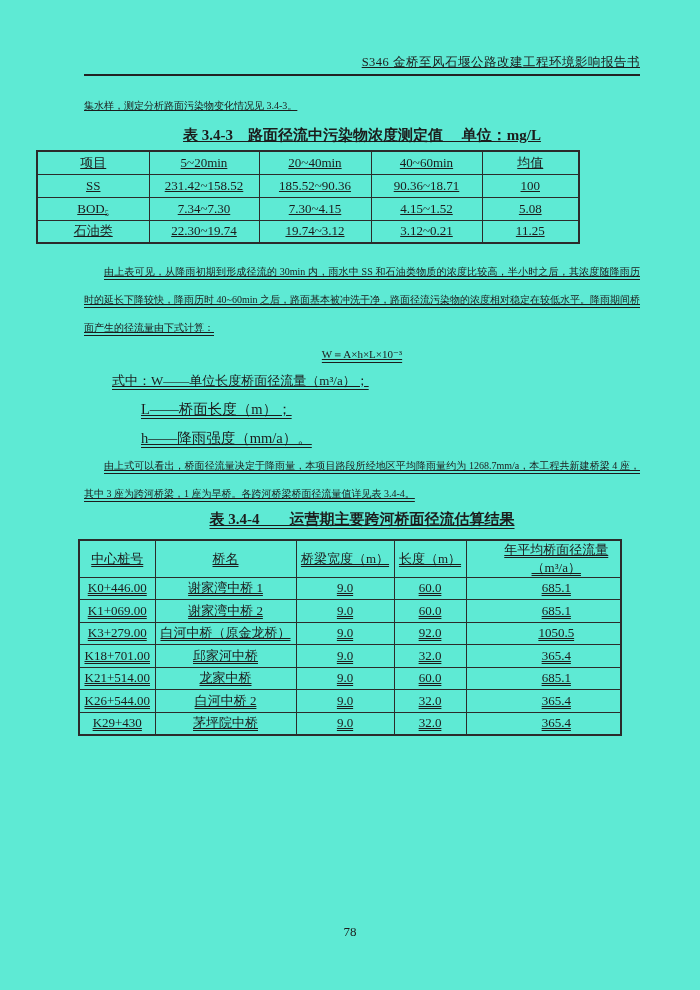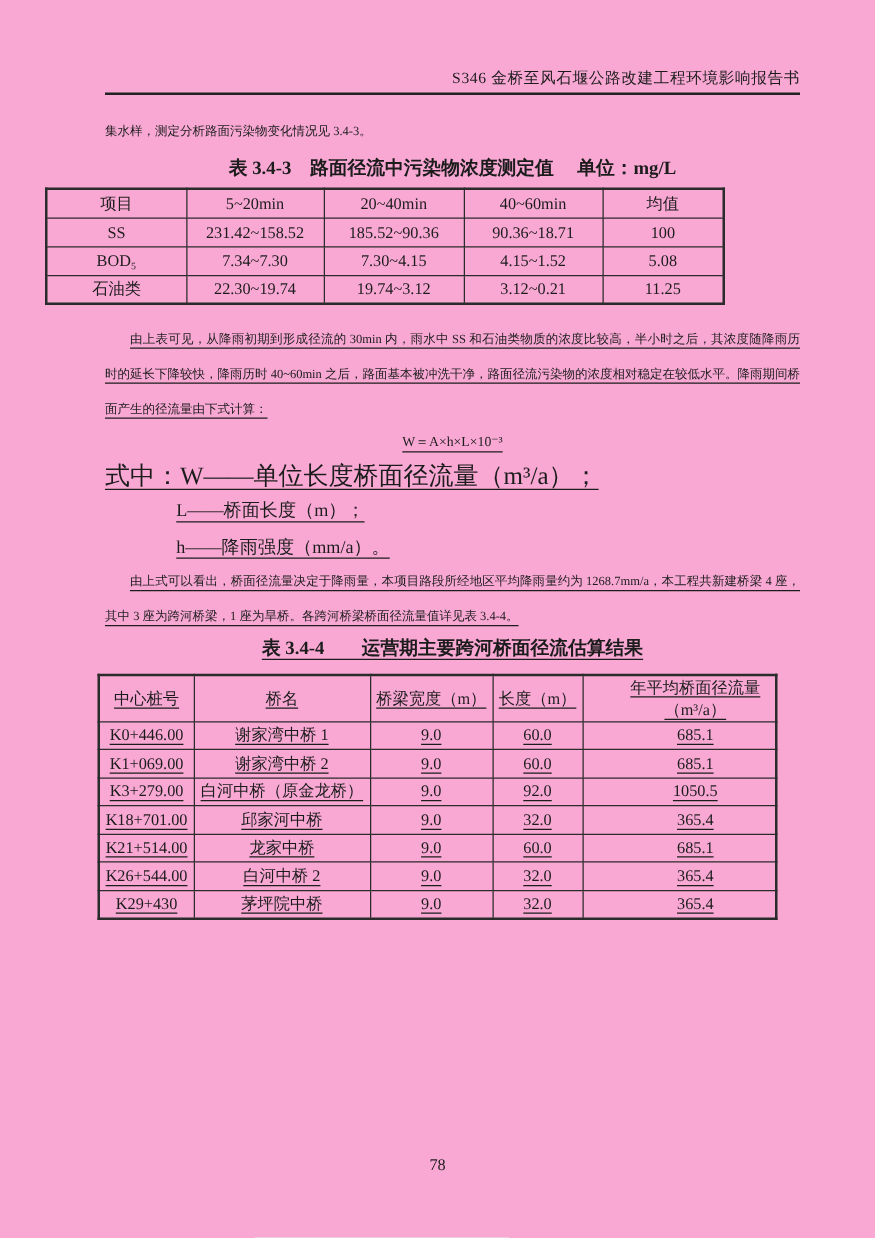--- a/index.html
+++ b/index.html
@@ -2,24 +2,25 @@
 <html><head>
 <meta charset="utf-8">
 <style>
   * { margin: 0; padding: 0; box-sizing: border-box; }
   html, body { background: #e8e8e8; }
   .page {
     position: relative;
     width: 700px;
     height: 990px;
     margin: 0 auto;
-    background: #f9a8d4;
+    background: #5eead4;
     font-family: "Liberation Serif", "DejaVu Serif", serif;
     color: #1c1c1c;
     overflow: hidden;
+    text-decoration: underline;
   }
   
   .header-title {
     padding-top: 54px;
     margin: 0 60px 0 84px;
     text-align: right;
     font-size: 12.5px;
     line-height: 17px;
     letter-spacing: 0.5px;
   }
@@ -56,22 +57,22 @@
   .caption1 { margin-top: 8px; }
   .caption2 { margin-top: 0; }
   
   .formula-line {
     margin: 0 60px 0 84px;
     text-align: center;
     font-size: 11px;
     line-height: 22px;
   }
   .where-lead {
-    margin: 2px 60px 0 84px;
-    font-size: 20px;
+    margin: 2px 60px 0 112px;
+    font-size: 13px;
     line-height: 28.5px;
   }
   .where-item {
     margin: 0 60px 0 141px;
     font-size: 14.5px;
     line-height: 28.5px;
   }
   .where-item > span, .where-lead > span, .para > span, .formula-line > span {
     text-decoration: underline;
     text-decoration-thickness: 1px;

